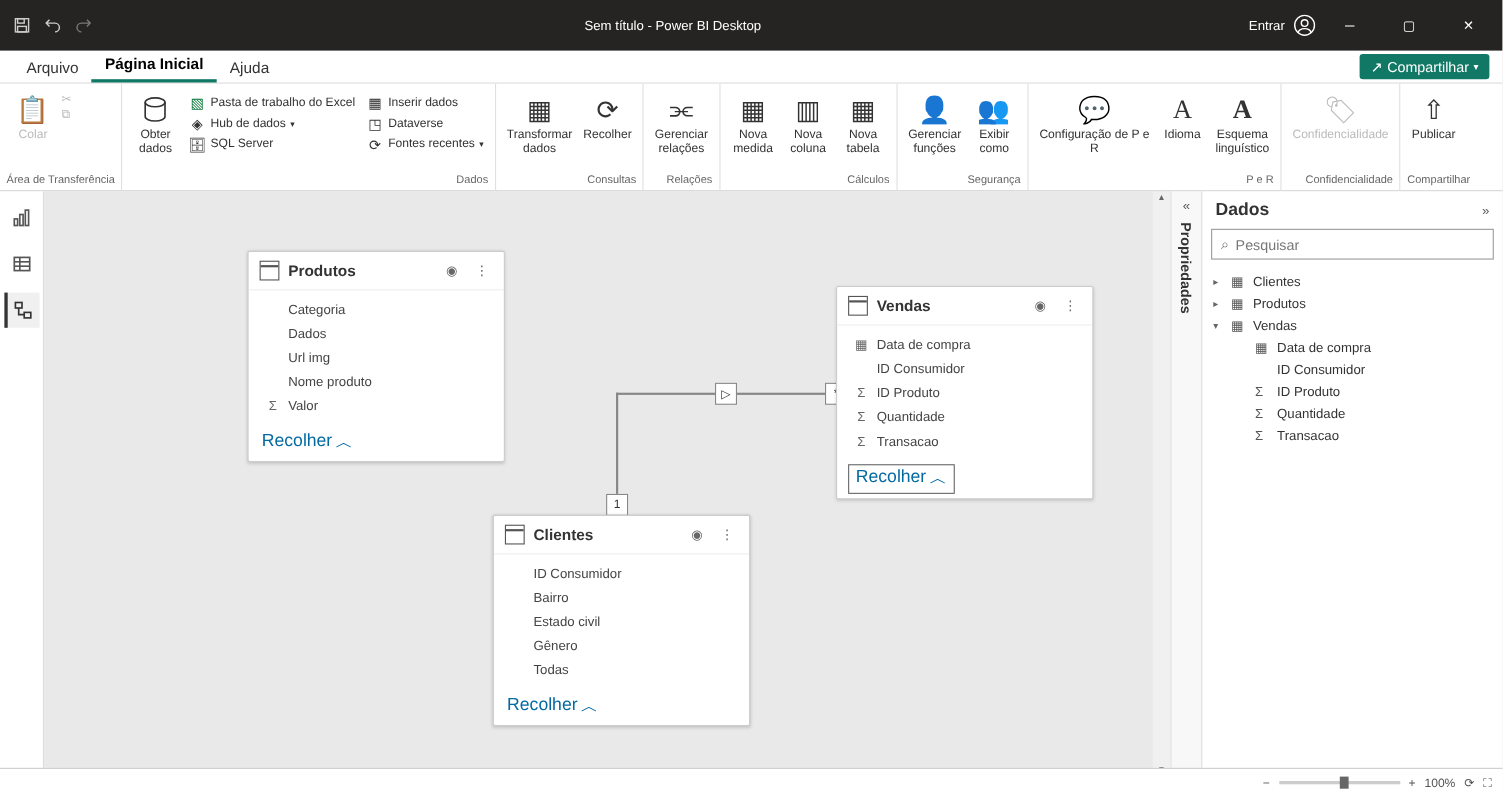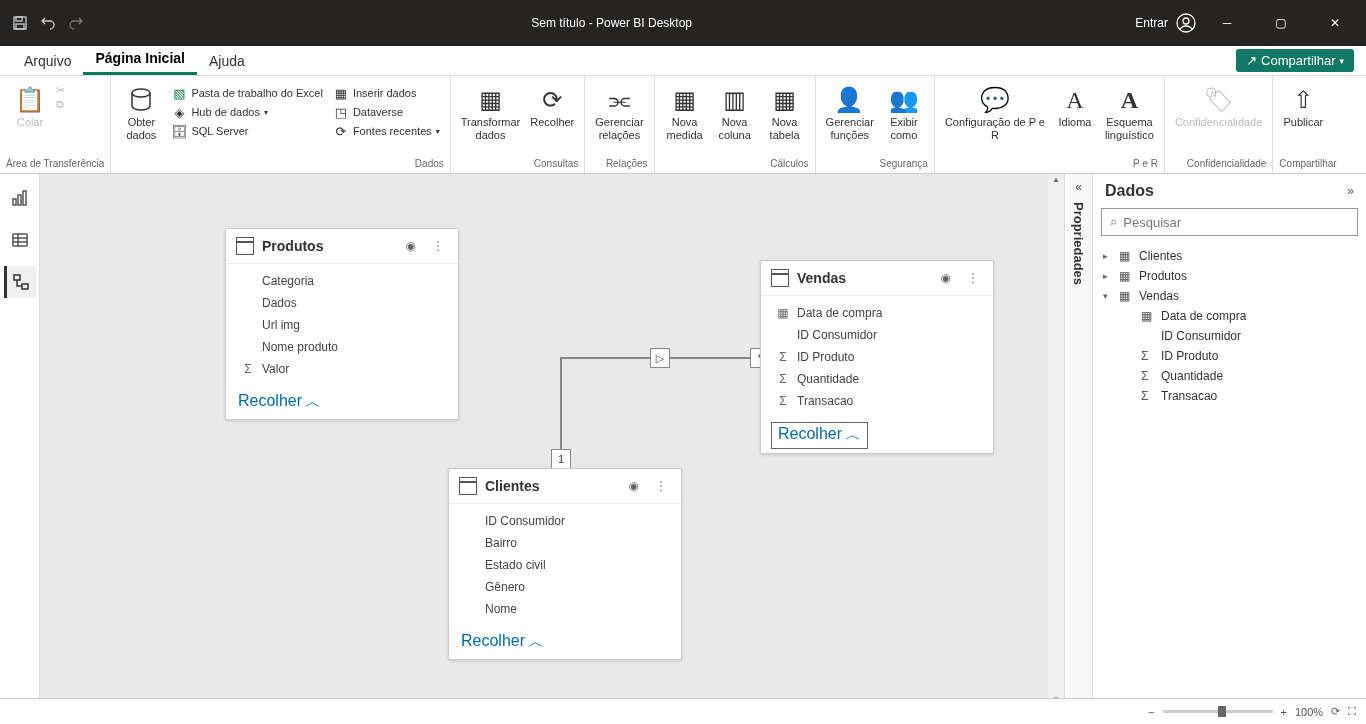--- a/index.html
+++ b/index.html
@@ -429,21 +429,21 @@
             <div class="fld">
               <span class="fi"></span>
               <span>Estado civil</span>
             </div>
             <div class="fld">
               <span class="fi"></span>
               <span>Gênero</span>
             </div>
             <div class="fld">
               <span class="fi"></span>
-              <span>Nome</span>
+              <span>Todas</span>
             </div>
           </div>
         <div class="collapse">
             <span>Recolher</span> 
             <span>︿</span>
           </div>
       </div>
     </div>
     <div class="scroll-v">
         <div class="up">▴</div>

